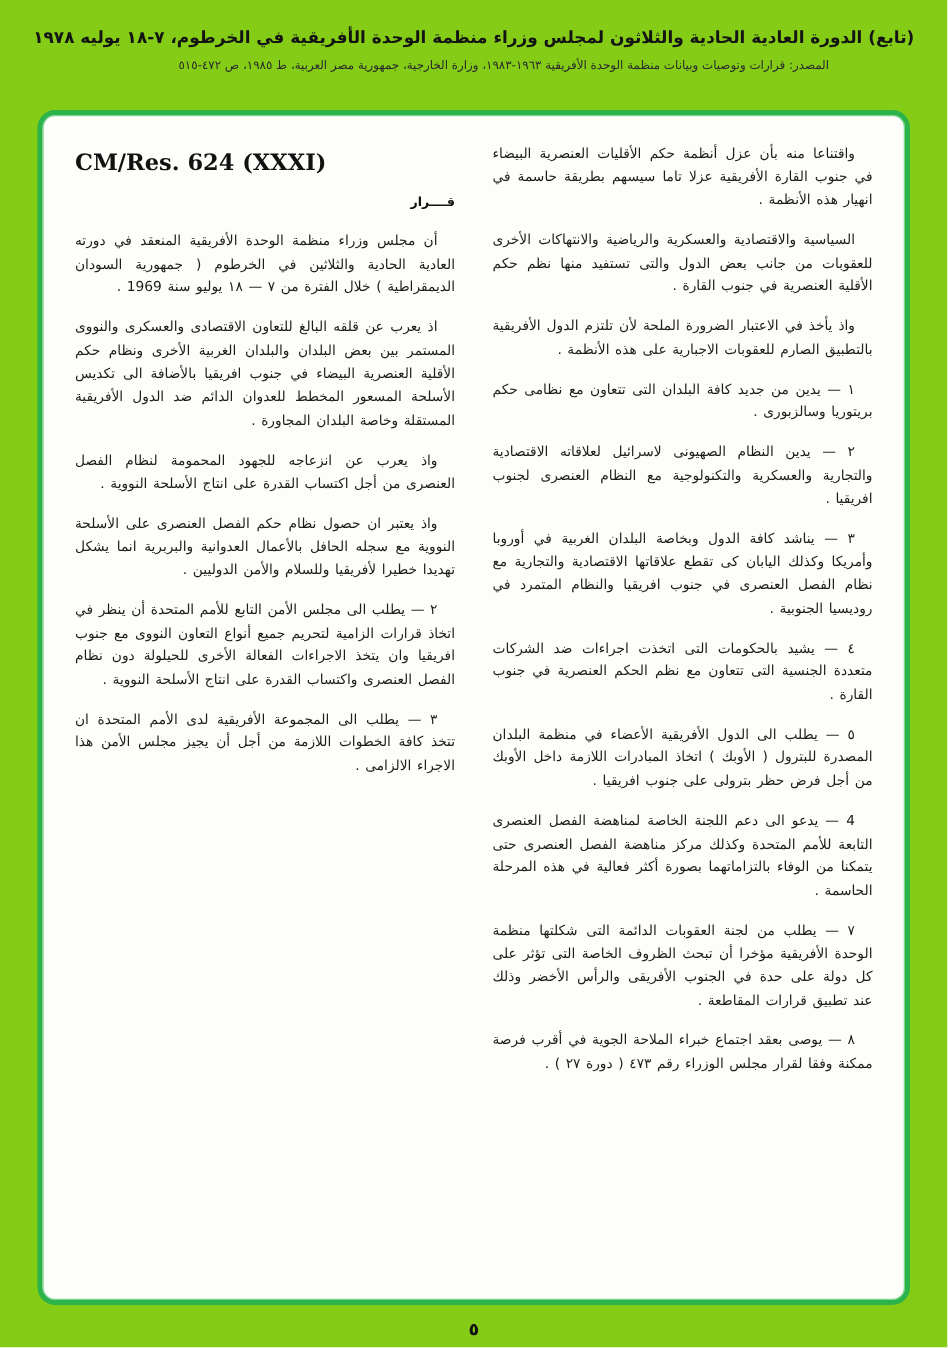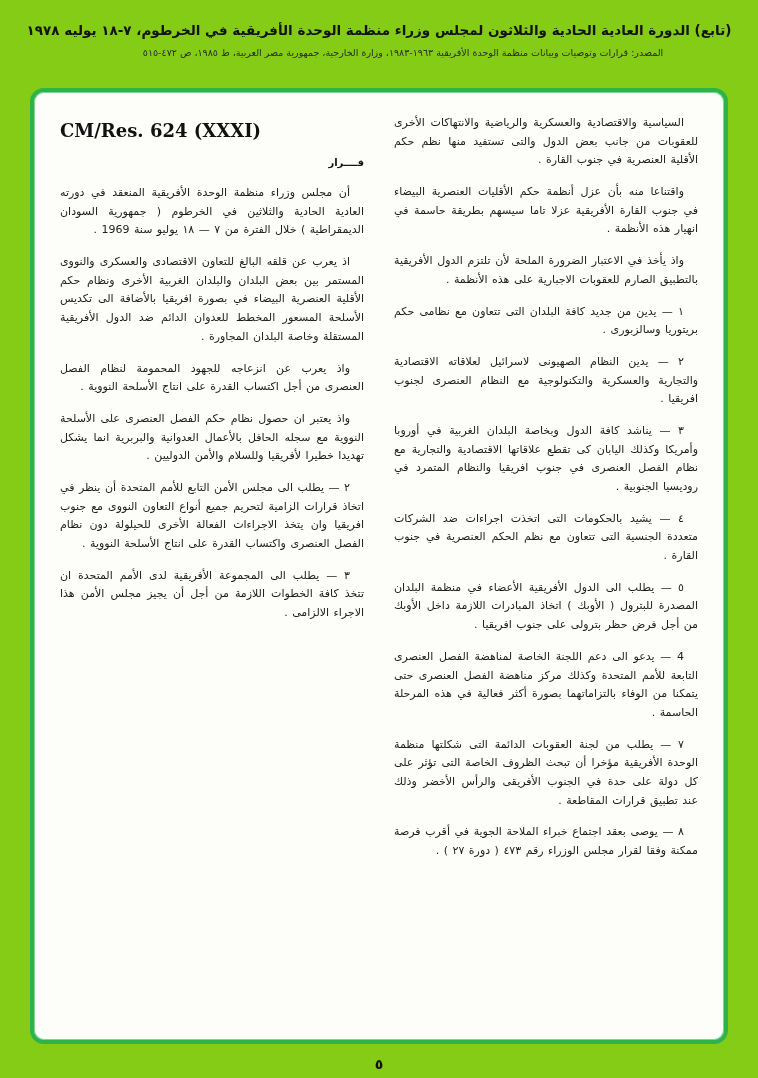--- a/index.html
+++ b/index.html
@@ -113,39 +113,39 @@
 
   <div class="header">
     <div class="header-line1">(تابع) الدورة العادية الحادية والثلاثون لمجلس وزراء منظمة الوحدة الأفريقية في الخرطوم، ٧-١٨ يوليه ١٩٧٨</div>
     <div class="header-line2">المصدر: قرارات وتوصيات وبيانات منظمة الوحدة الأفريقية ١٩٦٣-١٩٨٣، وزارة الخارجية، جمهورية مصر العربية، ط ١٩٨٥، ص ٤٧٢-٥١٥</div>
   </div>
 
   <div class="green-box">
     <div class="columns">
 
       <div class="col right-col">
+          <p class="para">واقتناعا منه بأن عزل أنظمة حكم الأقليات العنصرية البيضاء في جنوب القارة الأفريقية عزلا تاما سيسهم بطريقة حاسمة في انهيار هذه الأنظمة .</p>
           <p class="para">السياسية والاقتصادية والعسكرية والرياضية والانتهاكات الأخرى للعقوبات من جانب بعض الدول والتى تستفيد منها نظم حكم الأقلية العنصرية في جنوب القارة .</p>
-          <p class="para">واقتناعا منه بأن عزل أنظمة حكم الأقليات العنصرية البيضاء في جنوب القارة الأفريقية عزلا تاما سيسهم بطريقة حاسمة في انهيار هذه الأنظمة .</p>
           <p class="para">واذ يأخذ في الاعتبار الضرورة الملحة لأن تلتزم الدول الأفريقية بالتطبيق الصارم للعقوبات الاجبارية على هذه الأنظمة .</p>
           <p class="para">١ — يدين من جديد كافة البلدان التى تتعاون مع نظامى حكم بريتوريا وسالزبورى .</p>
           <p class="para">٢ — يدين النظام الصهيونى لاسرائيل لعلاقاته الاقتصادية والتجارية والعسكرية والتكنولوجية مع النظام العنصرى لجنوب افريقيا .</p>
           <p class="para">٣ — يناشد كافة الدول وبخاصة البلدان الغربية في أوروبا وأمريكا وكذلك اليابان كى تقطع علاقاتها الاقتصادية والتجارية مع نظام الفصل العنصرى في جنوب افريقيا والنظام المتمرد في روديسيا الجنوبية .</p>
           <p class="para">٤ — يشيد بالحكومات التى اتخذت اجراءات ضد الشركات متعددة الجنسية التى تتعاون مع نظم الحكم العنصرية في جنوب القارة .</p>
           <p class="para">٥ — يطلب الى الدول الأفريقية الأعضاء في منظمة البلدان المصدرة للبترول ( الأوبك ) اتخاذ المبادرات اللازمة داخل الأوبك من أجل فرض حظر بترولى على جنوب افريقيا .</p>
           <p class="para">4 — يدعو الى دعم اللجنة الخاصة لمناهضة الفصل العنصرى التابعة للأمم المتحدة وكذلك مركز مناهضة الفصل العنصرى حتى يتمكنا من الوفاء بالتزاماتهما بصورة أكثر فعالية في هذه المرحلة الحاسمة .</p>
           <p class="para">٧ — يطلب من لجنة العقوبات الدائمة التى شكلتها منظمة الوحدة الأفريقية مؤخرا أن تبحث الظروف الخاصة التى تؤثر على كل دولة على حدة في الجنوب الأفريقى والرأس الأخضر وذلك عند تطبيق قرارات المقاطعة .</p>
           <p class="para">٨ — يوصى بعقد اجتماع خبراء الملاحة الجوية في أقرب فرصة ممكنة وفقا لقرار مجلس الوزراء رقم ٤٧٣ ( دورة ٢٧ ) .</p>
         </div>
 
       <div class="col left-col">
         <div class="res-ref">CM/Res. 624 (XXXI)</div>
         <div class="res-title">قــــرار</div>
         <div>
             <p class="para">أن مجلس وزراء منظمة الوحدة الأفريقية المنعقد في دورته العادية الحادية والثلاثين في الخرطوم ( جمهورية السودان الديمقراطية ) خلال الفترة من ٧ — ١٨ يوليو سنة 1969 .</p>
-            <p class="para">اذ يعرب عن قلقه البالغ للتعاون الاقتصادى والعسكرى والنووى المستمر بين بعض البلدان والبلدان الغربية الأخرى ونظام حكم الأقلية العنصرية البيضاء في بصورة افريقيا بالأضافة الى تكديس الأسلحة المسعور المخطط للعدوان الدائم ضد الدول الأفريقية المستقلة وخاصة البلدان المجاورة .</p>
+            <p class="para">اذ يعرب عن قلقه البالغ للتعاون الاقتصادى والعسكرى والنووى المستمر بين بعض البلدان والبلدان الغربية الأخرى ونظام حكم الأقلية العنصرية البيضاء في جنوب افريقيا بالأضافة الى تكديس الأسلحة المسعور المخطط للعدوان الدائم ضد الدول الأفريقية المستقلة وخاصة البلدان المجاورة .</p>
             <p class="para">واذ يعرب عن انزعاجه للجهود المحمومة لنظام الفصل العنصرى من أجل اكتساب القدرة على انتاج الأسلحة النووية .</p>
             <p class="para">واذ يعتبر ان حصول نظام حكم الفصل العنصرى على الأسلحة النووية مع سجله الحافل بالأعمال العدوانية والبربرية انما يشكل تهديدا خطيرا لأفريقيا وللسلام والأمن الدوليين .</p>
             <p class="para">٢ — يطلب الى مجلس الأمن التابع للأمم المتحدة أن ينظر في اتخاذ قرارات الزامية لتحريم جميع أنواع التعاون النووى مع جنوب افريقيا وان يتخذ الاجراءات الفعالة الأخرى للحيلولة دون نظام الفصل العنصرى واكتساب القدرة على انتاج الأسلحة النووية .</p>
             <p class="para">٣ — يطلب الى المجموعة الأفريقية لدى الأمم المتحدة ان تتخذ كافة الخطوات اللازمة من أجل أن يجيز مجلس الأمن هذا الاجراء الالزامى .</p>
           </div>
       </div>
 
     </div>
   </div>
 

